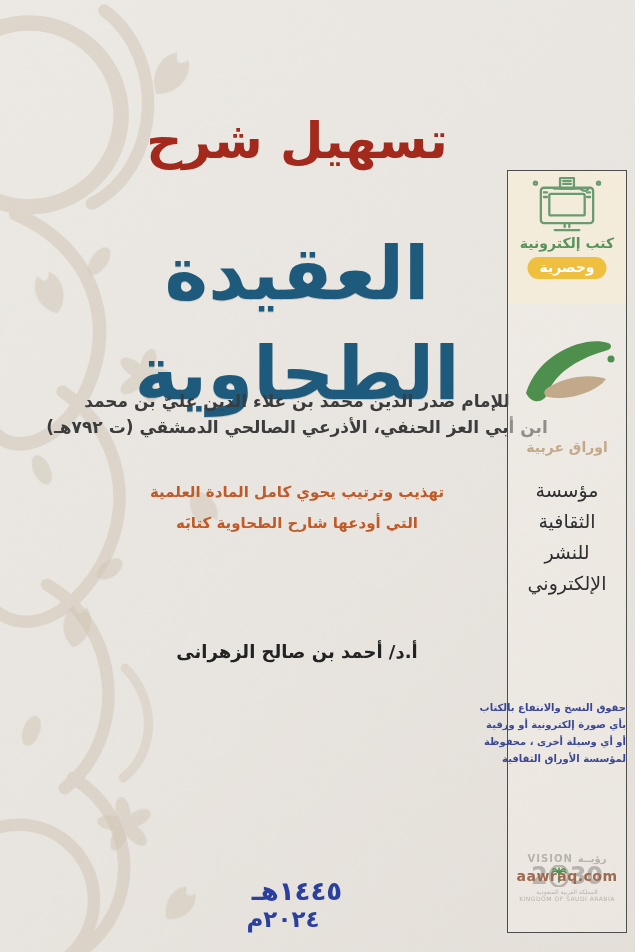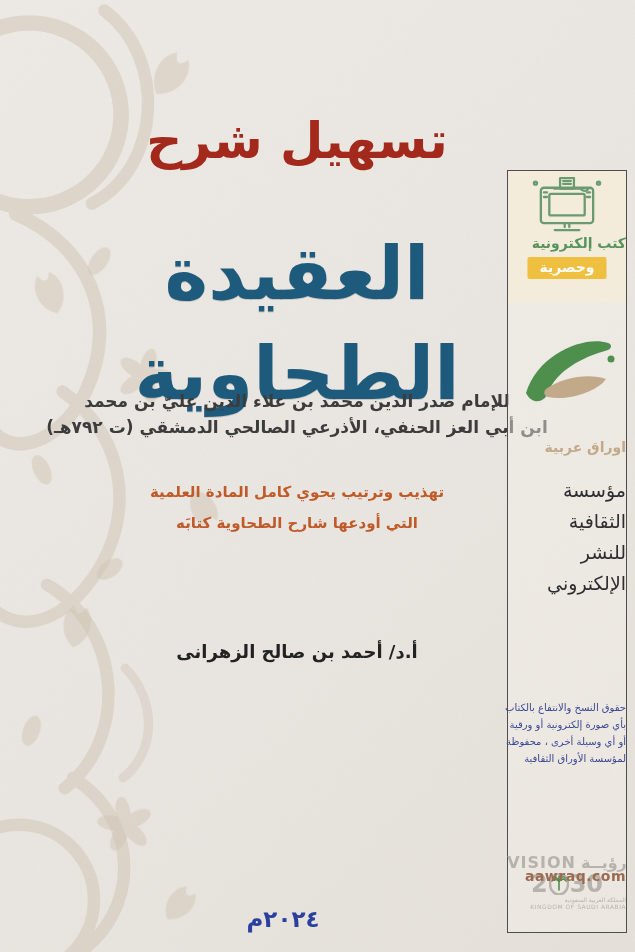--- a/index.html
+++ b/index.html
@@ -17,33 +17,33 @@
   .author{top:388px;color:#3c3c3c;font-size:17px;font-weight:bold;line-height:26px;}
   .tagline{top:477px;color:#c05a28;font-size:15px;font-weight:bold;line-height:31px;}
   .prep-label{top:614px;color:#2d2d2d;font-size:20px;}
   .prep-name{top:641px;color:#222;font-size:18px;font-weight:600;}
   .prep-role{top:688px;color:#38903f;font-size:17px;font-weight:600;}
   .date-hijri{top:876px;color:#2b3f9e;font-size:26px;font-weight:bold;}
   .date-greg{top:906px;color:#2b3f9e;font-size:23px;font-weight:bold;transform:translateX(-14px);}
   
   .sidebar{position:absolute;left:507px;top:170px;width:120px;height:763px;
            border:1.5px solid #4d4d4d;background:rgba(243,239,232,.45);box-sizing:border-box;}
-  .sidebar > div{position:absolute;left:0;width:100%;text-align:right;white-space:nowrap;}
+  .sidebar > div{position:absolute;left:0;width:100%;text-align:center;white-space:nowrap;}
   .ebook-card{top:0;height:132px;background:#f3ecdb;}
   .ebook-icon{position:absolute;top:6px;left:50%;transform:translateX(-50%);}
   .ebook-label{position:absolute;top:64px;width:100%;color:#58935d;font-size:14px;font-weight:bold;}
   .ebook-badge{position:absolute;top:86px;left:50%;transform:translateX(-50%);
                background:#efbf3f;color:#fff;font-size:14px;font-weight:bold;
-               padding:2px 12px 4px;border-radius:2px;}
+               padding:2px 12px 4px;border-radius:11px;}
   .brand{top:160px;height:130px;}
   .brand-name{position:absolute;top:108px;width:100%;color:#c2a989;font-size:14px;font-weight:600;}
   .org{top:304px;color:#2e2e31;font-size:19px;font-weight:normal;line-height:31px;}
-  .copyright{top:528px;color:#3b4794;font-size:10px;font-weight:normal;line-height:17px;}
+  .copyright{top:528px;color:#3b4794;font-size:10px;font-weight:bold;line-height:17px;}
   .vision{top:682px;color:#b7b3ac;}
-  .vision-row1{font-size:16px;font-weight:bold;letter-spacing:1px;display:flex;
+  .vision-row1{font-size:10px;font-weight:bold;letter-spacing:1px;display:flex;
                justify-content:center;gap:5px;align-items:center;}
   .vision-year{font-size:24px;font-weight:bold;line-height:24px;display:flex;
                justify-content:center;align-items:center;gap:1px;}
   .vision-country-ar{font-size:6px;line-height:7px;}
   .vision-country-en{font-size:6px;line-height:8px;letter-spacing:.5px;}
   .website{top:697px;color:#9c6a50;font-size:14px;font-weight:bold;letter-spacing:.5px;}
   .rtl{direction:rtl;}
 </style>
 </head>
 <body>
@@ -102,20 +102,21 @@
     <div class="book-title rtl">العقيدة الطحاوية</div>
     <div class="author rtl">
       <div>للإمام صدر الدين محمد بن علاء الدين عليّ بن محمد</div>
       <div>ابن أبي العز الحنفي، الأذرعي الصالحي الدمشقي (ت ٧٩٢هـ)</div>
     </div>
     <div class="tagline rtl">
       <div>تهذيب وترتيب يحوي كامل المادة العلمية</div>
       <div>التي أودعها شارح الطحاوية كتابَه</div>
     </div>
     <div class="prep-name rtl">أ.د/ أحمد بن صالح الزهرانى</div>
+    <div class="date-hijri rtl">١٤٤٥هـ</div>
     <div class="date-greg rtl">٢٠٢٤م</div>
   </div>
 
   <div class="sidebar">
 
     <div class="ebook-card">
       <svg class="ebook-icon" width="80" height="60" viewBox="0 0 100 78">
         <g stroke="#6a9b70" stroke-width="3" fill="none" stroke-linecap="round" stroke-linejoin="round">
           <rect x="16" y="14" width="68" height="46" rx="4"></rect>
           <rect x="27" y="22" width="46" height="28" rx="2"></rect>

